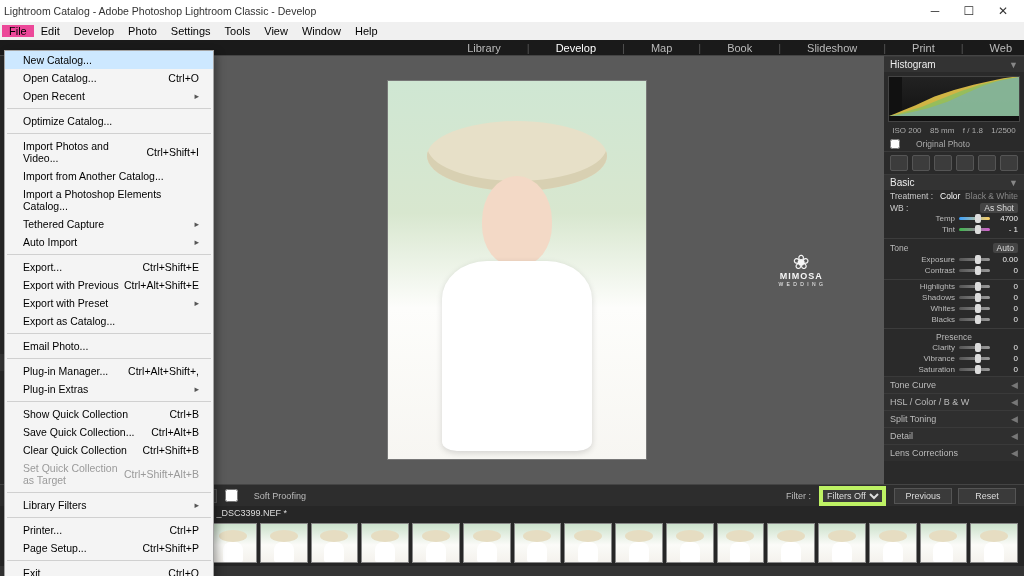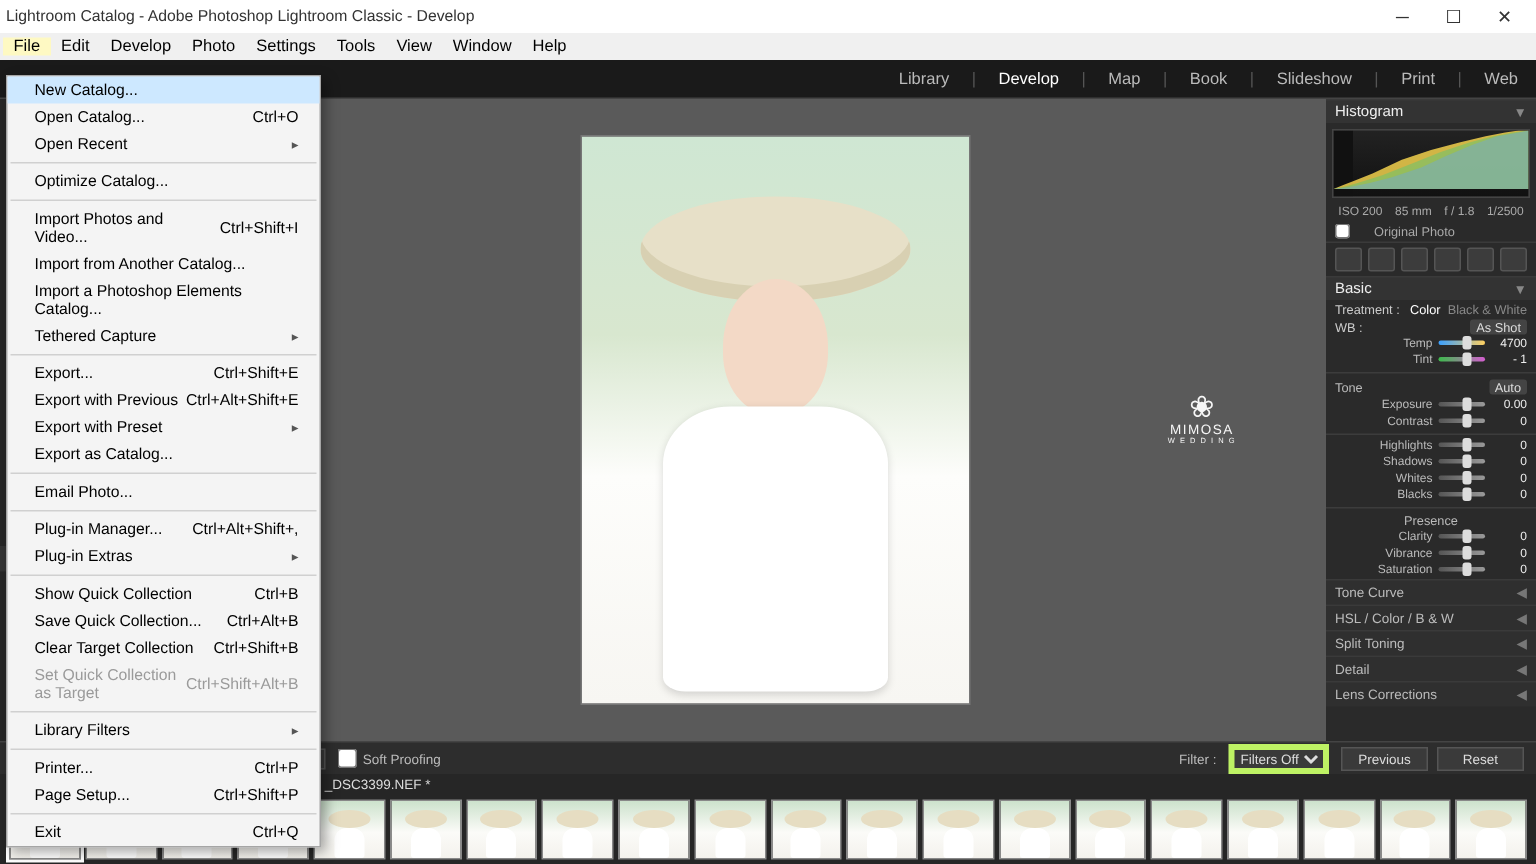--- a/index.html
+++ b/index.html
@@ -4,23 +4,23 @@
 <style>
   * { margin: 0; padding: 0; box-sizing: border-box; font-family: "Segoe UI", Tahoma, sans-serif; }
   body { background: #343434; color: #ccc; width: 1024px; height: 576px; overflow: hidden; position: relative; font-size: 10px; }
   
   .titlebar { height: 22px; background: #fff; display: flex; align-items: center; padding: 0 4px; color: #333; }
   .titlebar .title { flex: 1; font-size: 10.5px; }
   .winbtn { width: 34px; text-align: center; font-size: 12px; cursor: default; }
   
   .menubar { height: 18px; background: #f0f0f0; display: flex; align-items: center; padding: 0 2px; color: #000; font-size: 11px; }
   .menubar span { padding: 0 7px; }
-  .menubar span.open { background: #fef9c3; }
-  
-  .modulebar { height: 26px; background: #1a1a1a; display: flex; align-items: center; justify-content: flex-end; padding: 0 12px; gap: 15px; border-bottom: 1px solid #444; }
+  .menubar span.open { background: #ec4899; }
+  
+  .modulebar { height: 16px; background: #1a1a1a; display: flex; align-items: center; justify-content: flex-end; padding: 0 12px; gap: 26px; border-bottom: 1px solid #444; }
   .modulebar span { color: #bbb; font-size: 11px; }
   .modulebar span.active { color: #fff; font-weight: 500; }
   .modulebar .sep { color: #555; }
   
   .mainrow { display: flex; height: calc(576px - 22px - 18px - 26px - 22px - 60px); }
   .col-left { width: 150px; background: #272727; display: flex; flex-direction: column; padding-top: 270px;}
   .col-center { flex: 1; background: #5a5a5a; display: flex; align-items: center; justify-content: center; position: relative; }
   .col-right { width: 140px; background: #2a2a2a; display: flex; flex-direction: column; overflow: hidden; }
   
   .left-line { padding: 3px 8px; color: #ccc; font-size: 10px; }
@@ -59,21 +59,21 @@
   .collapsed { background:#2f2f2f; color:#bbb; font-size:9px; padding:3px 6px; display:flex; justify-content:space-between; border-top:1px solid #3a3a3a;}
   .collapsed .arrow { color:#777;}
   .btnrow { display:flex; gap:6px; padding:4px 6px; border-top:1px solid #3a3a3a;}
   .btnrow button { flex:1; background:#3a3a3a; border:1px solid #555; color:#ddd; font-size:9px; padding:2px 0;}
   
   .tbbar { height: 22px; background: #2d2d2d; display:flex; align-items:center; padding:0 8px; gap:8px; border-top:1px solid #444;}
   .tbbar button { background:#3a3a3a; border:1px solid #555; color:#ddd; font-size:9px; padding:2px 10px;}
   .tbbar .viewmode { display:flex; gap:2px;}
   .tbbar .vm { width:16px; height:14px; background:#3a3a3a; border:1px solid #555;}
   .tbbar .sp { flex:1;}
-  .tbbar .soft { color:#bbb; font-size:9px; display:flex; align-items:center; gap:4px;}
+  .tbbar .soft { color:#bbb; font-size:9px; display:flex; align-items:center; gap:16px;}
   .tbbar .filter { color:#bbb; font-size:9px;}
   .tbbar select { background:#3a3a3a; border:4px solid #bef264; color:#ddd; font-size:9px;}
   
   .filmstrip { height:60px; background:#262626; display:flex; flex-direction:column;}
   .fs-top { height:14px; display:flex; align-items:center; gap:6px; padding:0 8px; font-size:9px; color:#bbb;}
   .fs-top .navbtn { color:#ddd;}
   .fs-thumbs { flex:1; display:flex; gap:3px; padding:3px 6px; overflow:hidden;}
   .thumb { width:48px; height:40px; background:linear-gradient(180deg,#cce2cc 0%, #fbfbf8 55%, #f4f2ed 100%); border:1px solid #888; position:relative;}
   .thumb.sel { outline:2px solid #fff;}
   .thumb::after{content:""; position:absolute; top:6px; left:50%; transform:translateX(-50%); width:28px; height:12px; background:#e6ddc2; border-radius:50%;}
@@ -136,21 +136,21 @@
   </div>
 
   <div class="col-center">
     <div class="photo">
       <div class="hat"></div>
         <div class="face"></div>
         <div class="dress"></div>
     </div>
     <div class="watermark">
       <div class="wicon">❀</div>
-      <div style="letter-spacing:1px;font-weight:400;">MIMOSA</div>
+      <div style="letter-spacing:1px;font-weight:700;">MIMOSA</div>
       <div style="font-size:5px;letter-spacing:1px;">W E D D I N G</div>
     </div>
   </div>
 
   <div class="col-right">
     <div class="rhead">
         <span>Histogram</span>
         <span class="arrow">▼</span>
       </div>
     <div class="histo">
@@ -376,20 +376,23 @@
     </div>
     <div class="mi">
       <span>Import from Another Catalog...</span>
     </div>
     <div class="mi">
       <span>Import a Photoshop Elements Catalog...</span>
     </div>
     <div class="mi sub">
       <span>Tethered Capture</span>
     </div>
+    <div class="mi sub">
+      <span>Auto Import</span>
+    </div>
     <div class="sepline"></div>
     <div class="mi">
       <span>Export...</span>
       <span>Ctrl+Shift+E</span>
     </div>
     <div class="mi">
       <span>Export with Previous</span>
       <span>Ctrl+Alt+Shift+E</span>
     </div>
     <div class="mi sub">
@@ -413,21 +416,21 @@
     <div class="sepline"></div>
     <div class="mi">
       <span>Show Quick Collection</span>
       <span>Ctrl+B</span>
     </div>
     <div class="mi">
       <span>Save Quick Collection...</span>
       <span>Ctrl+Alt+B</span>
     </div>
     <div class="mi">
-      <span>Clear Target Collection</span>
+      <span>Clear Quick Collection</span>
       <span>Ctrl+Shift+B</span>
     </div>
     <div class="mi dis">
       <span>Set Quick Collection as Target</span>
       <span>Ctrl+Shift+Alt+B</span>
     </div>
     <div class="sepline"></div>
     <div class="mi sub">
       <span>Library Filters</span>
     </div>

